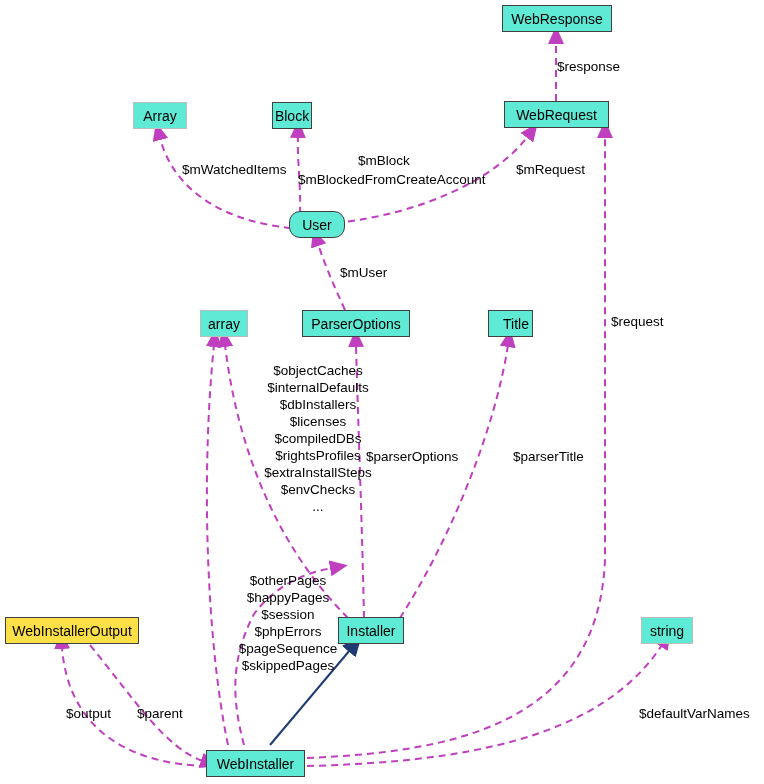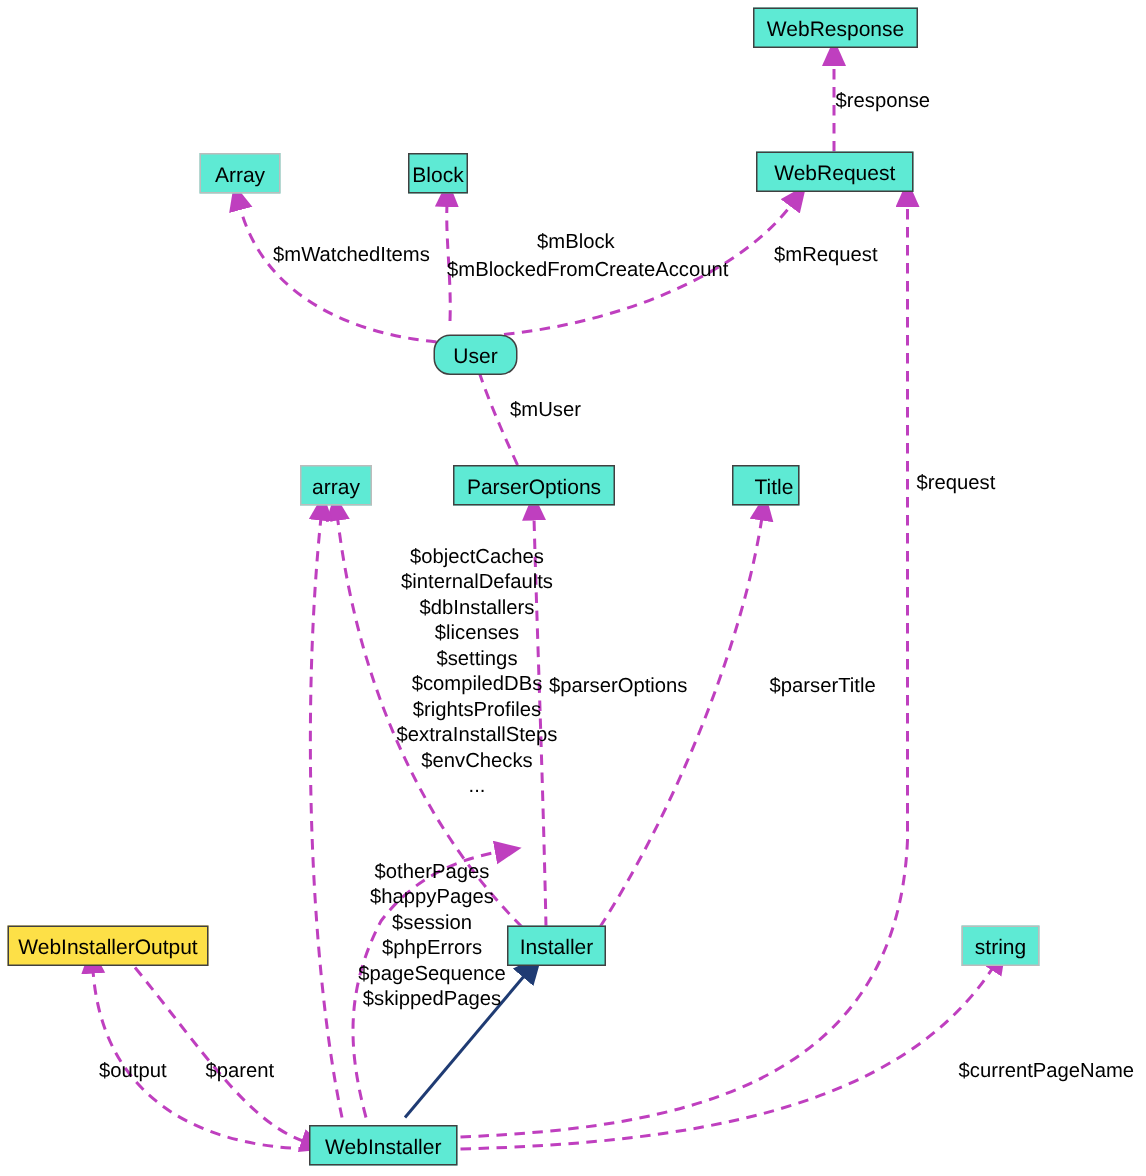--- a/index.html
+++ b/index.html
@@ -129,21 +129,21 @@
   </div>
 
   <div class="node" style="left:272px; top:102px; width:40px;">
     <span>Block</span>
   </div>
 
   <div class="node" style="left:504px; top:101px; width:105px;">
     <span>WebRequest</span>
   </div>
 
-  <div class="node" style="left:289px; top:223px; width:56px;border-radius:11px;">
+  <div class="node" style="left:289px; top:211px; width:56px;border-radius:11px;">
     <span>User</span>
   </div>
 
   <div class="node primitive" style="left:200px; top:310px; width:48px;">
     <span>array</span>
   </div>
 
   <div class="node" style="left:302px; top:310px; width:108px;">
     <span>ParserOptions</span>
   </div>
@@ -183,28 +183,27 @@
   <div class="edge-label" style="left:366px; top:450px;">$parserOptions</div>
 
   <div class="edge-label" style="left:513px; top:450px;text-align:center;">$parserTitle</div>
 
   <div class="edge-label" style="left:611px; top:315px;">$request</div>
 
   <div class="edge-label" style="left:66px; top:707px;">$output</div>
 
   <div class="edge-label" style="left:137px; top:707px;">$parent</div>
 
-  <div class="edge-label" style="left:639px; top:707px;">$currentPageName</div>
+  <div class="edge-label" style="left:639px; top:707px;">$defaultVarNames</div>
 
   <div class="attr-list" id="installer-attrs" style="left:240px; top:362px; width:156px;">
       <div>$objectCaches</div>
       <div>$internalDefaults</div>
       <div>$dbInstallers</div>
       <div>$licenses</div>
-      <div>$settings</div>
       <div>$compiledDBs</div>
       <div>$rightsProfiles</div>
       <div>$extraInstallSteps</div>
       <div>$envChecks</div>
       <div>...</div>
     </div>
 
   <div class="attr-list" id="webinstaller-attrs" style="left:222px; top:572px; width:132px;">
       <div>$otherPages</div>
       <div>$happyPages</div>

